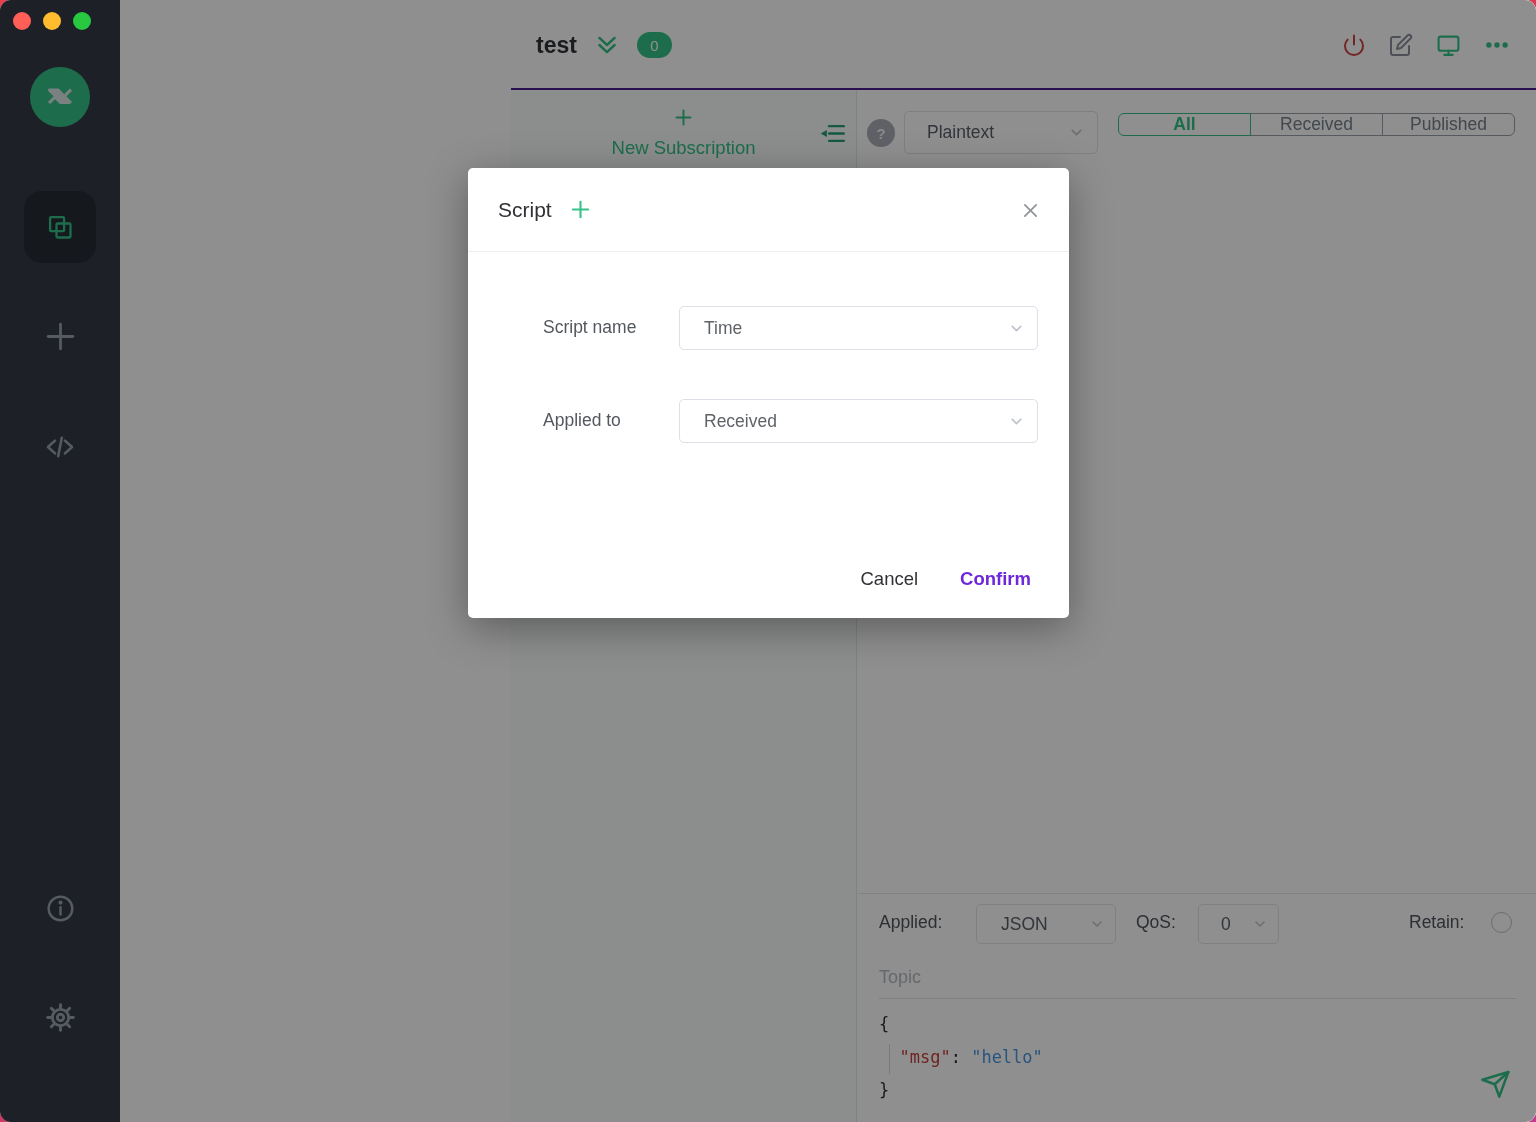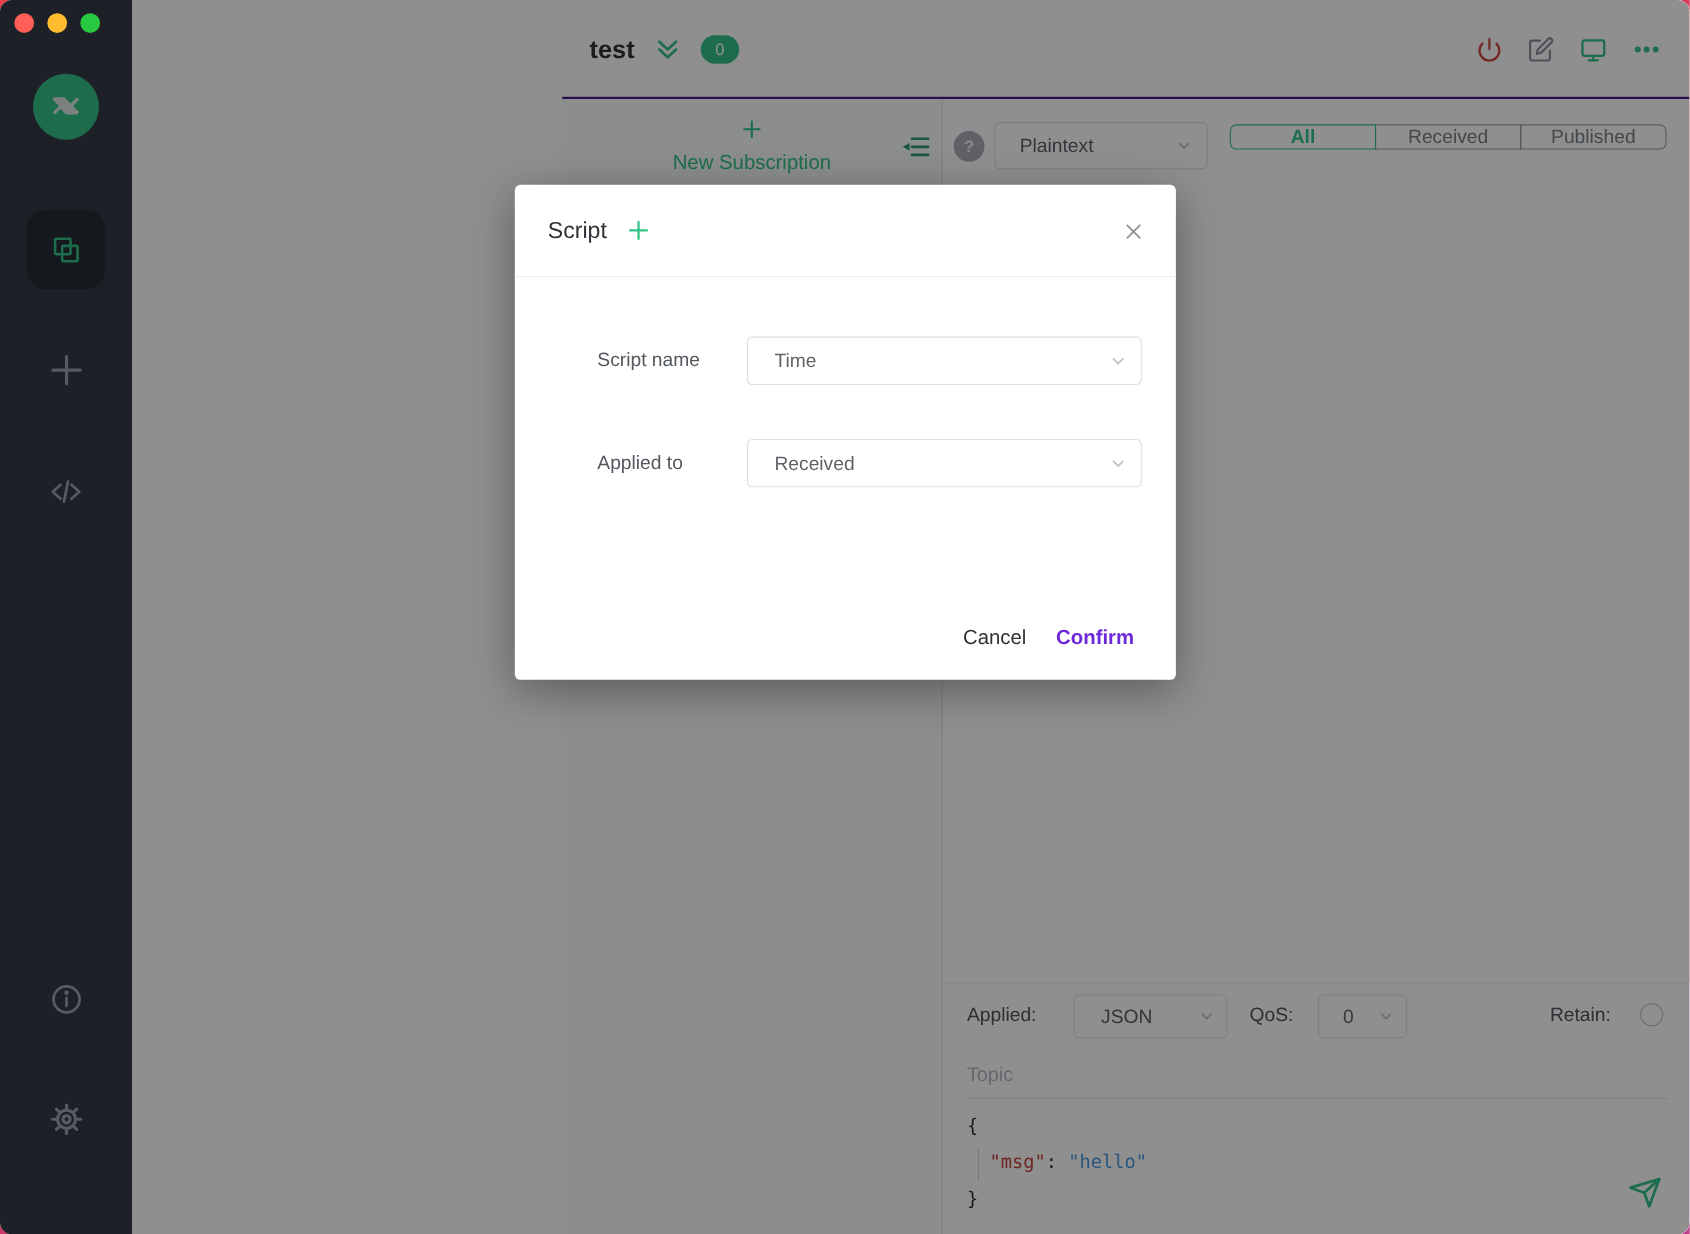--- a/index.html
+++ b/index.html
@@ -138,21 +138,21 @@
   .modal-title { font-size:21px; color:#303036; font-weight:500; margin-right:17px; }
   .modal-add { display:flex; cursor:pointer; }
   .modal-close { position:absolute; right:28px; top:32px; cursor:pointer; display:flex; }
   .modal-body { position:relative; }
   .form-row { position:absolute; left:0; right:0; }
   .row-1 { top:54px; }
   .row-2 { top:147px; }
   .form-label { position:absolute; left:30px; top:11px; font-size:17.5px; color:#53575e;margin-left:45px; }
   .form-select { position:absolute; left:211px; top:0; width:359px; height:44px; border:1px solid #dcdfe6; padding:0 12px 0 24px; }
   .form-select .select-text { color:#5f6368; }
-  .modal-footer { position:absolute; right:38px; bottom:28px; display:flex; align-items:center; gap:27px; }
+  .modal-footer { position:absolute; right:38px; bottom:28px; display:flex; align-items:center; gap:42px; }
   .btn-text { font-size:18.5px; cursor:pointer; background:none; border:none; font-family:inherit; }
   .btn-cancel { color:#303036; }
   .btn-confirm { color:#6d28d9; font-weight:bold; }
 
   svg { display:block; }
 </style>
 </head>
 <body>
 
 <div class="window">

